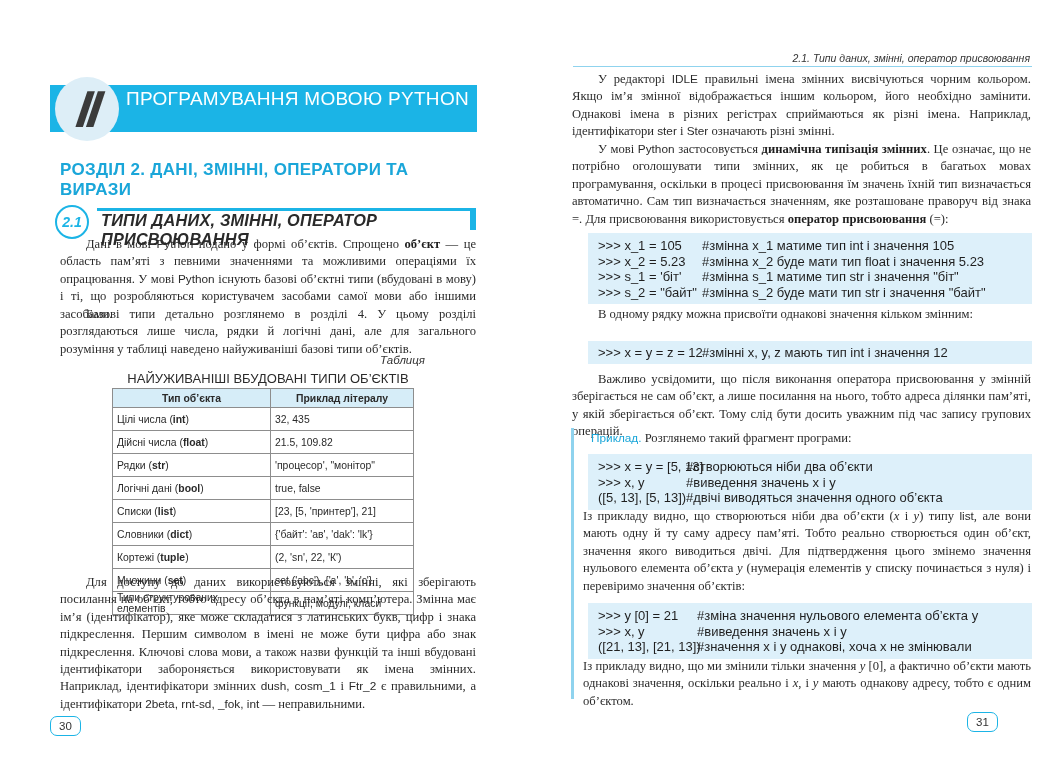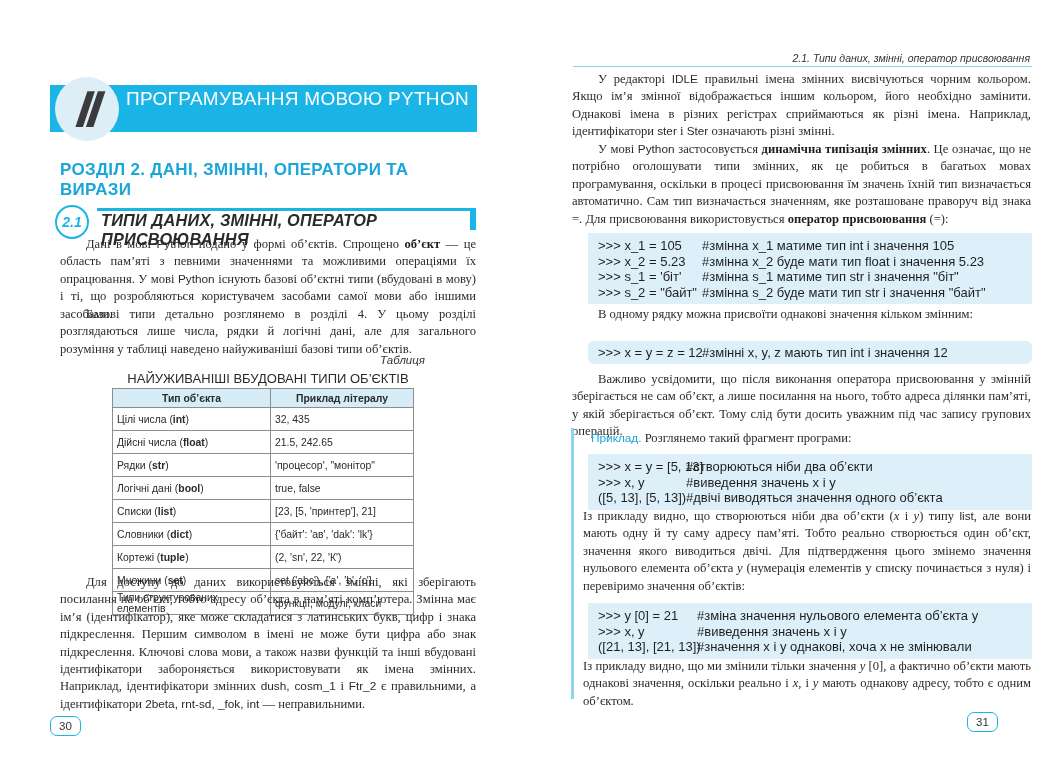--- a/index.html
+++ b/index.html
@@ -154,21 +154,21 @@
         <th>Приклад літералу</th>
       </tr>
     </thead>
     <tbody id="types-tbody">
         <tr>
           <td><span>Цілі числа (</span><span class="kw">int</span><span>)</span></td>
           <td>32, 435</td>
         </tr>
         <tr>
           <td><span>Дійсні числа (</span><span class="kw">float</span><span>)</span></td>
-          <td>21.5, 242.65</td>
+          <td>21.5, 109.82</td>
         </tr>
         <tr>
           <td><span>Рядки (</span><span class="kw">str</span><span>)</span></td>
           <td>'процесор', "монітор"</td>
         </tr>
         <tr>
           <td><span>Логічні дані (</span><span class="kw">bool</span><span>)</span></td>
           <td>true, false</td>
         </tr>
         <tr>
@@ -222,21 +222,21 @@
         <span class="cmt">#змінна s_1 матиме тип str і значення "біт"</span>
       </div>
       <div class="code-line">
         <span class="cmd" style="width: 104px;">&gt;&gt;&gt; s_2 = "байт"</span>
         <span class="cmt">#змінна s_2 буде мати тип str і значення "байт"</span>
       </div>
     </div>
 
   <p class="para" style="left:47px; top:306px; width:459px;"><span class="indent"></span><span>В одному рядку можна присвоїти однакові значення кільком змінним:</span></p>
 
-  <div class="code-box" style="left:63px; top:341px; width:444px; padding-top:4px; padding-bottom:3px;border-radius:6px;">
+  <div class="code-box" style="left:63px; top:341px; width:444px; padding-top:4px; padding-bottom:3px;">
       <div class="code-line">
         <span class="cmd" style="width: 104px;">&gt;&gt;&gt; x = y = z = 12</span>
         <span class="cmt">#змінні x, y, z мають тип int і значення 12</span>
       </div>
     </div>
 
   <p class="para" style="left:47px; top:371px; width:459px;"><span class="indent"></span><span>Важливо усвідомити, що після виконання оператора присвоювання у змінній зберігається не сам об’єкт, а лише посилання на нього, тобто адреса ділянки пам’яті, у якій зберігається об’єкт. Тому слід бути досить уважним під час запису групових операцій.</span></p>
 
   <div class="example-bar"></div>
 

